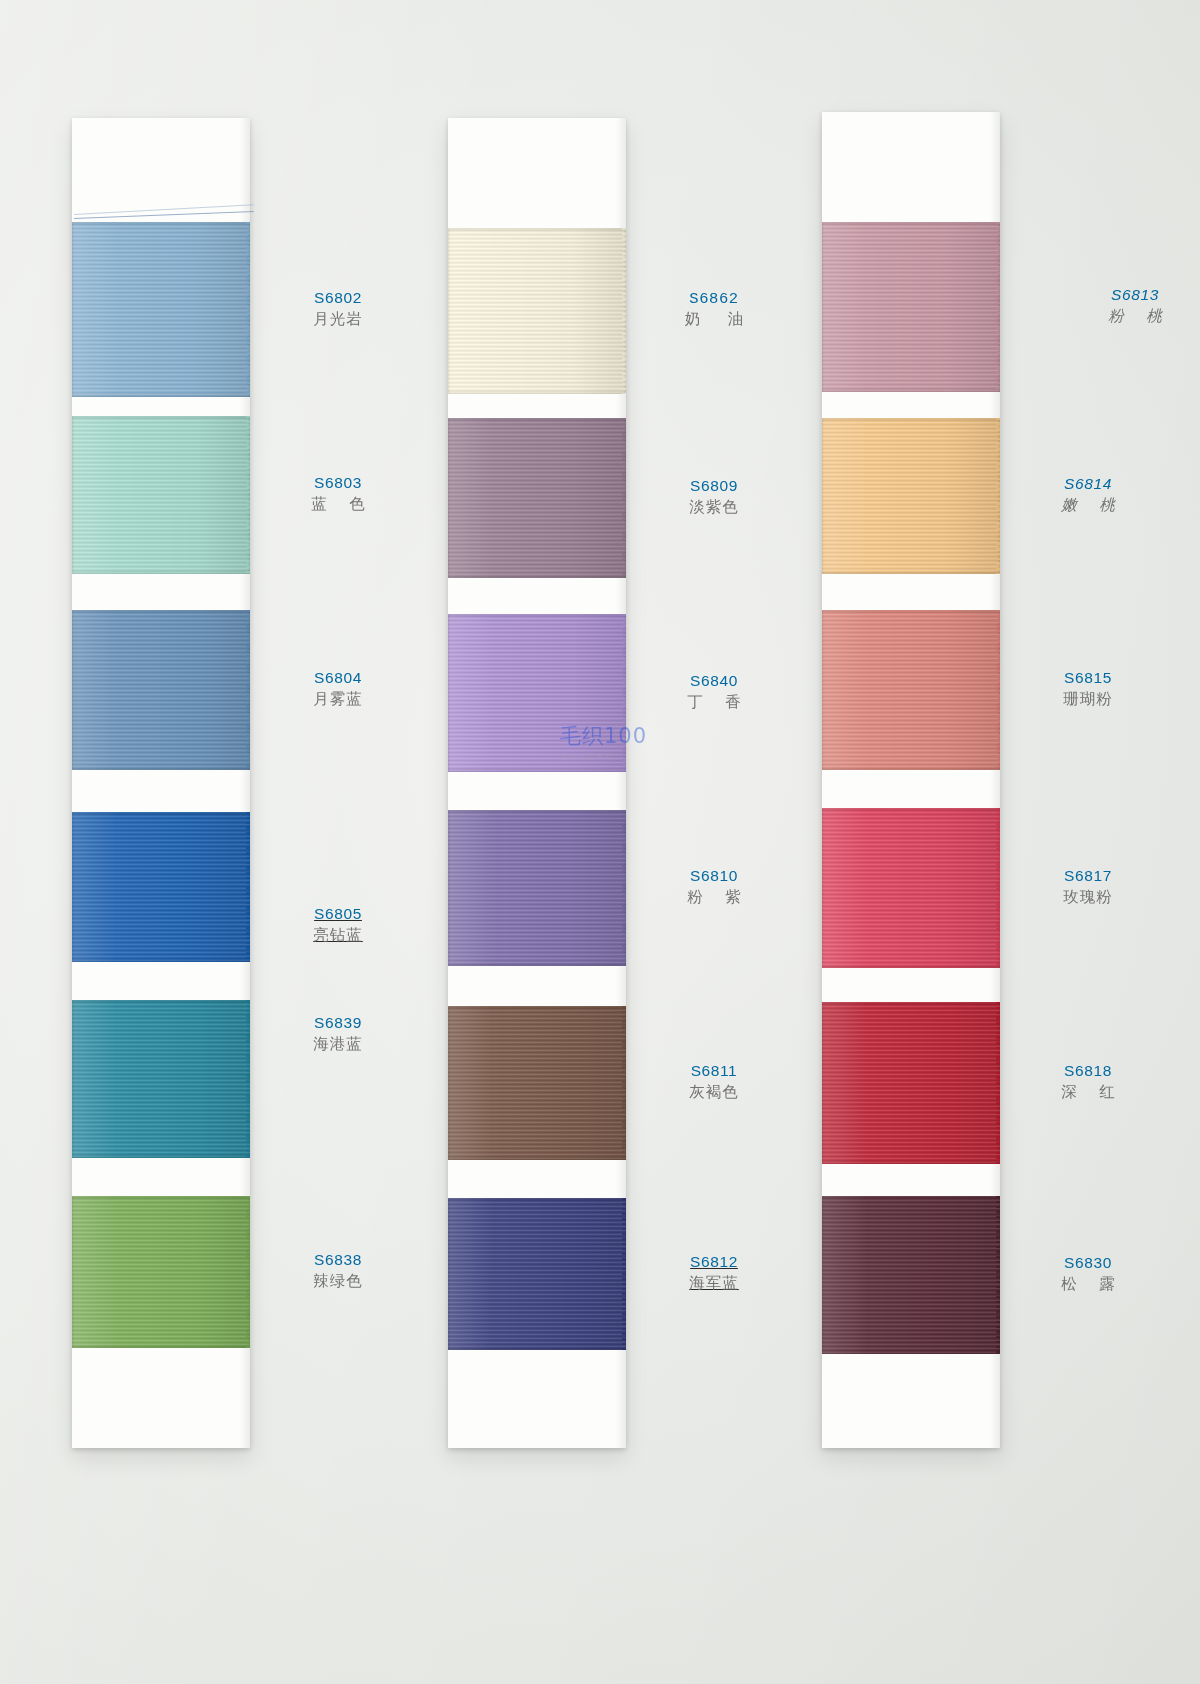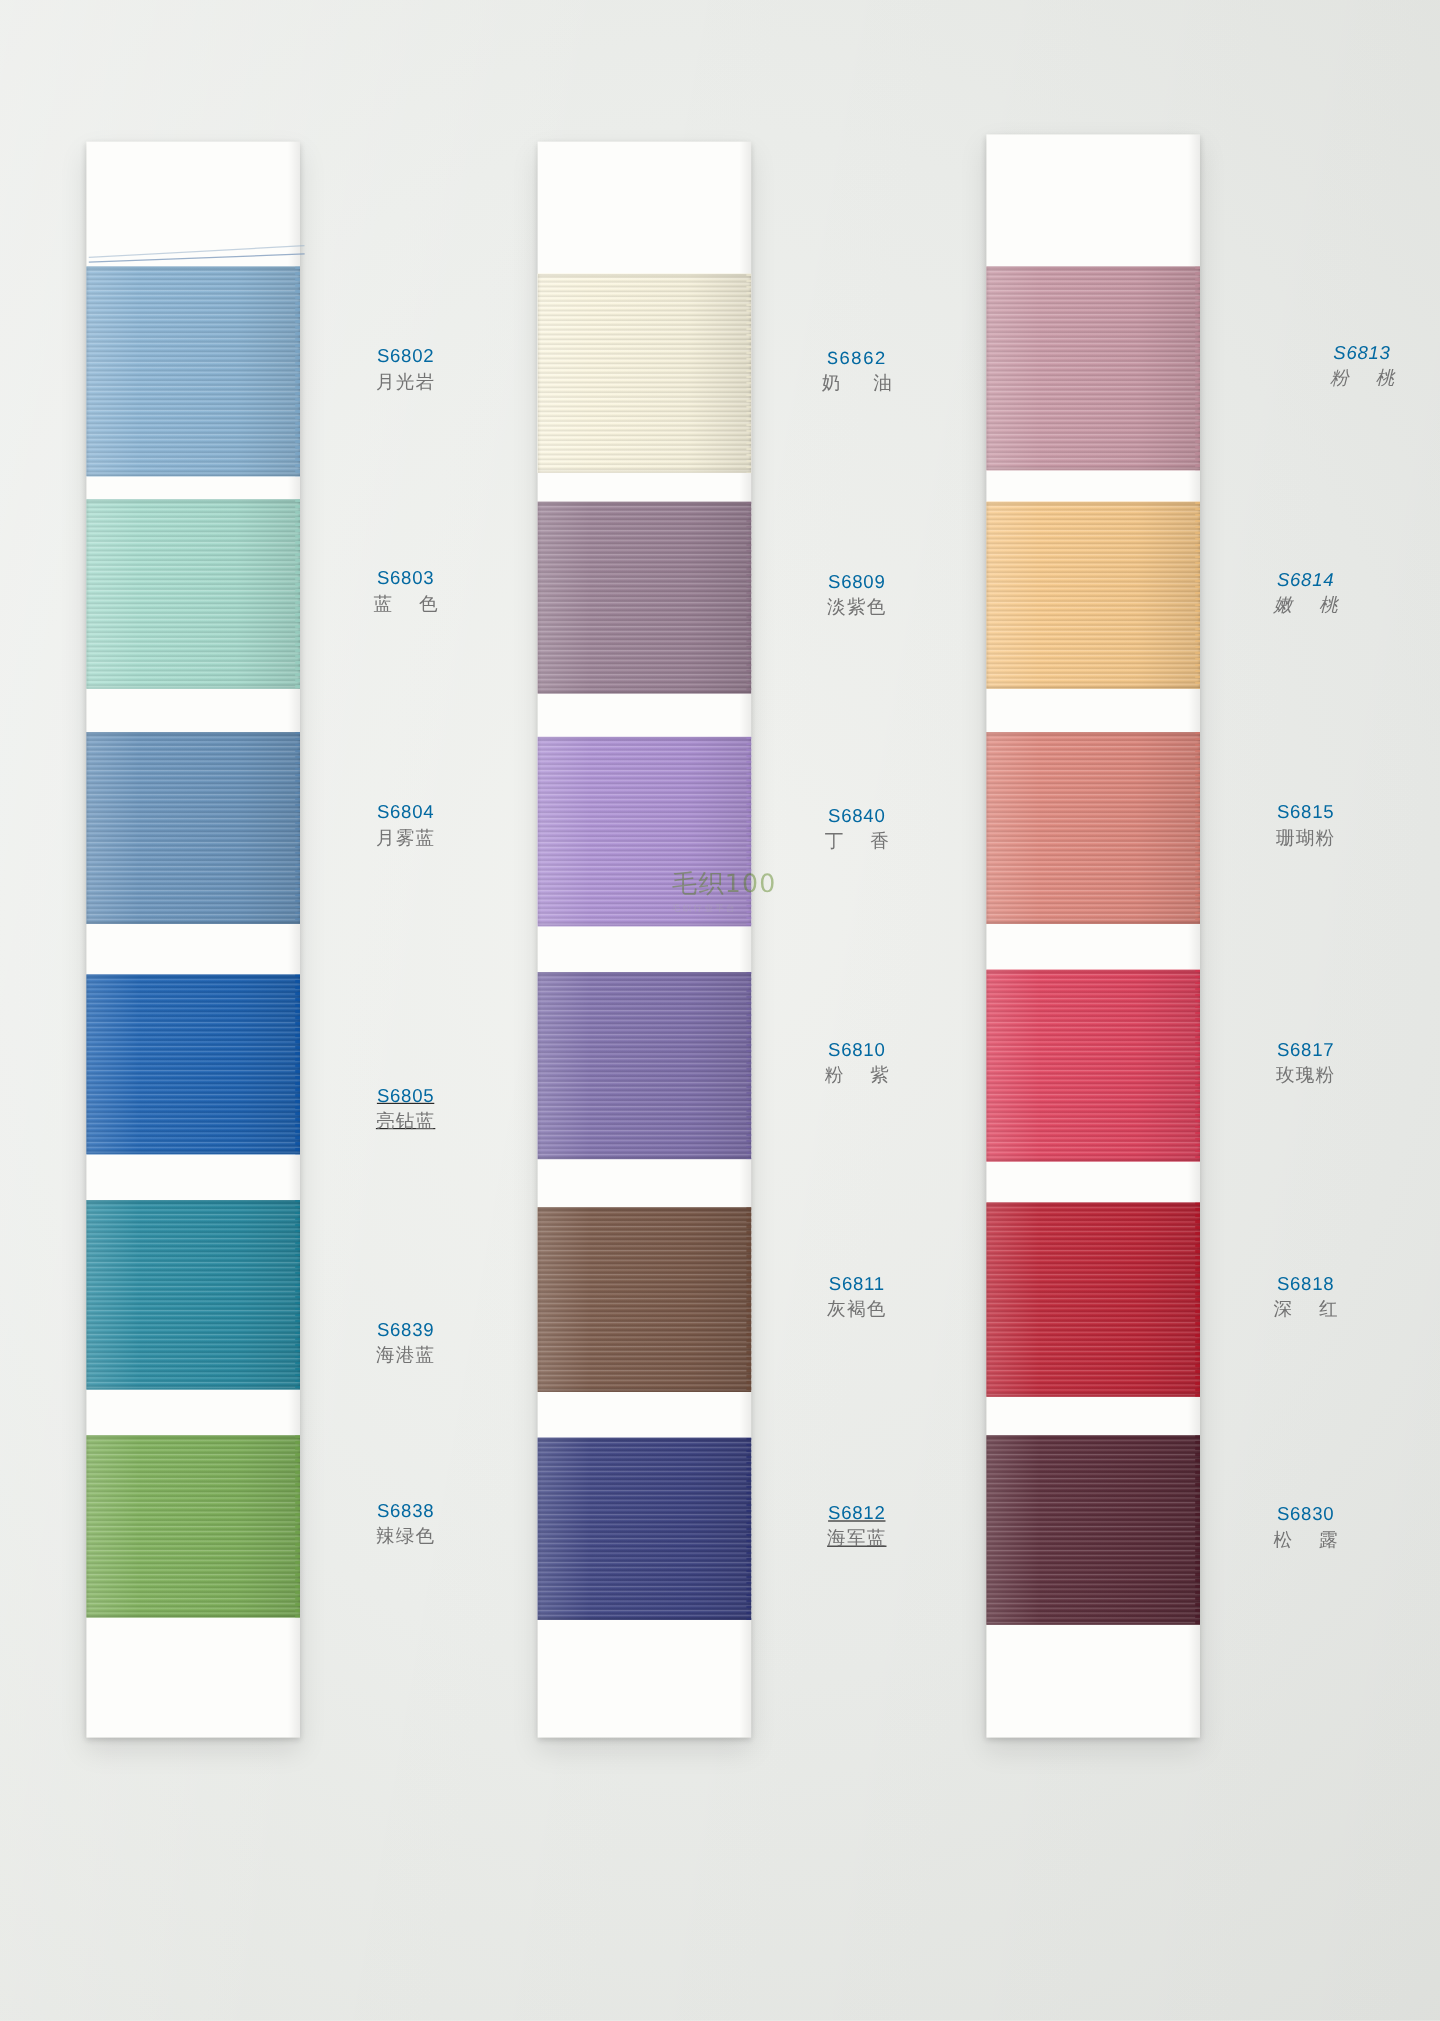--- a/index.html
+++ b/index.html
@@ -110,21 +110,21 @@
   
   .watermark{
     position:absolute;
     left:560px;top:722px;
     width:110px;height:46px;
     opacity:.42;
     pointer-events:none;
     user-select:none;
   }
   .watermark .wm-text{
-    font-size:21px;color:#4d7c0f;letter-spacing:1px;
+    font-size:21px;color:#1d4ed8;letter-spacing:1px;
     font-family:"DejaVu Sans",sans-serif;
   }
   .watermark .wm-sub{
     font-size:7px;color:#a8a8a8;letter-spacing:2px;margin-top:2px;
   }
 </style>
 </head>
 <body>
 
 <div class="bg-sheet"></div>
@@ -177,21 +177,21 @@
       <div class="cname sp2">蓝 色</div>
     </div>
     <div class="label" style="left: 268px; top: 668px; width: 140px;">
       <div class="code">S6804</div>
       <div class="cname">月雾蓝</div>
     </div>
     <div class="label" style="left: 268px; top: 904px; width: 140px; text-decoration: underline;">
       <div class="code">S6805</div>
       <div class="cname">亮钻蓝</div>
     </div>
-    <div class="label" style="left: 268px; top: 1099px; width: 140px;">
+    <div class="label" style="left: 268px; top: 1013px; width: 140px;">
       <div class="code">S6839</div>
       <div class="cname">海港蓝</div>
     </div>
     <div class="label" style="left: 268px; top: 1250px; width: 140px;">
       <div class="code">S6838</div>
       <div class="cname">辣绿色</div>
     </div>
     <div class="strip" style="left: 448px; top: 118px; width: 178px; height: 1330px;">
       <div class="swatch" style="top: 110px; height: 166px; background: rgb(251, 246, 224); color: rgb(233, 228, 206);">
         <div class="threads"></div>

